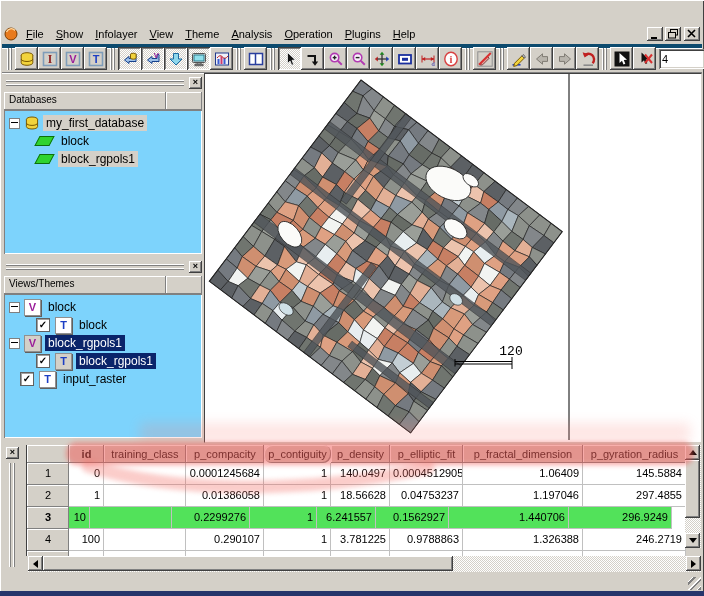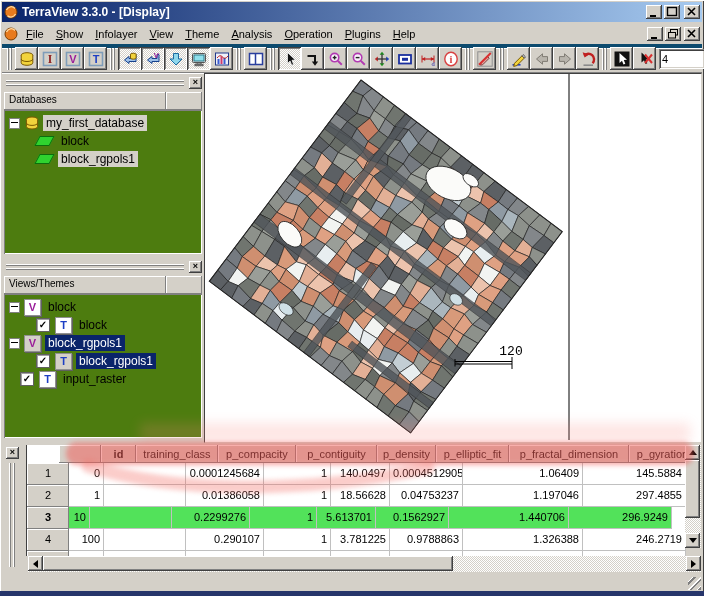--- a/index.html
+++ b/index.html
@@ -33,21 +33,21 @@
   
   .dockpanel{position:absolute;left:2px;width:202px;}
   .dock-top{height:15px;position:relative;margin:2px 2px 1px 2px;}
   .hgrip{position:absolute;left:2px;right:18px;top:3px;height:8px;
     background:linear-gradient(0deg,transparent 1px,#808080 1px,#808080 2px,#fff 2px,#fff 3px,transparent 3px,transparent 5px,#808080 5px,#808080 6px,#fff 6px,#fff 7px,transparent 7px);}
   .mini-x{position:absolute;right:0;top:1px;width:13px;height:12px;display:flex;align-items:center;justify-content:center;font-size:9px;font-weight:bold;line-height:1;}
   .mini-x::after{content:"×";margin-top:-1px;}
   .panel-header{display:flex;height:18px;margin:0 2px;}
   .ph-main{flex:0 0 152px;padding:2px 5px;font-size:10px;}
   .ph-rest{flex:1;}
-  .tree-area{position:absolute;left:2px;right:2px;bottom:2px;overflow:hidden;background:#4d7c0f;
+  .tree-area{position:absolute;left:2px;right:2px;bottom:2px;overflow:hidden;background:#7dd3fc;
     box-shadow:inset 1px 1px 0 #808080, inset -1px -1px 0 #fff;}
   .titem{height:18px;display:flex;align-items:center;white-space:nowrap;}
   .expander{width:9px;height:9px;flex:none;background:#fff;border:1px solid #808080;position:relative;margin-right:4px;}
   .expander::after{content:"";position:absolute;left:1px;right:1px;top:3px;height:1px;background:#000;}
   .tlabel{padding:1px 3px;font-size:12px;}
   .tlabel.shaded{background:#d4d0c8;}
   .tlabel.selected{background:#0a246a;color:#fff;}
   .lbox{width:15px;height:15px;flex:none;background:#fff;border:1px solid #909090;box-shadow:1px 1px 0 #606060;
     display:flex;align-items:center;justify-content:center;font-weight:bold;font-size:11px;margin-right:4px;}
   .lbox.v{color:#9a1d9a;}
@@ -61,21 +61,21 @@
   .layer-par{width:13px;height:8px;flex:none;background:#2fd32f;border:1px solid #0c6e0c;transform:skewX(-28deg);margin:0 6px 0 3px;}
   
   .canvas{position:absolute;left:204px;top:73px;width:496px;height:368px;background:#fff;
     border:1px solid;border-color:#404040 #d4d0c8 #d4d0c8 #404040;}
   
   .grid-dock{position:absolute;left:3px;top:445px;width:23px;height:126px;}
   .grid-dock .mini-x{left:3px;right:auto;top:2px;}
   .vgrip{position:absolute;left:5px;top:18px;bottom:4px;width:10px;
     background:linear-gradient(90deg,transparent 1px,#fff 1px,#fff 2px,#808080 2px,#808080 3px,transparent 3px,transparent 5px,#fff 5px,#fff 6px,#808080 6px,#808080 7px,transparent 7px);}
   .tablewrap{position:absolute;left:26px;top:445px;width:659px;height:111px;overflow:hidden;background:#fff;border-left:1px solid #404040;}
-  .t-head{display:flex;height:18px;margin-left:32px;}
+  .t-head{display:flex;height:18px;}
   .t-head .cell{font-size:11px;display:flex;align-items:center;justify-content:center;overflow:hidden;flex:none;}
   .t-row{display:flex;height:22px;}
   .t-row .cell{flex:none;border-right:1px solid #c0c0c0;border-bottom:1px solid #c0c0c0;
     font-size:11px;line-height:21px;padding:0 3px;box-sizing:border-box;overflow:hidden;background:#fff;}
   .t-row .rowhdr{background:#d4d0c8;box-shadow:inset -1px -1px 0 #808080, inset 1px 1px 0 #fff;border:none;text-align:center;}
   .t-row.hl .cell{background:#52e25a;}
   .t-row.hl .rowhdr{background:#d4d0c8;font-weight:bold;}
   .num{text-align:right;}
   .ctr{text-align:center;}
   
@@ -96,44 +96,20 @@
     background:repeating-linear-gradient(135deg,transparent 0 3px,#fff 3px 4px,#808080 4px 6px);}
   .bottomstrip{position:absolute;left:0;top:591px;width:704px;height:5px;background:#26356b;}
   
   .marker{position:absolute;left:0;top:0;width:704px;height:596px;pointer-events:none;z-index:50;}
 </style>
 </head>
 <body>
 
 <div class="screen">
 
-  <div class="titlebar">
-    <span class="appicon">
-      <svg width="14" height="14">
-          <circle cx="7" cy="7" r="6" fill="#e87b1e" stroke="#7a3c00"></circle>
-          <path d="M2.5 5 A5 5 0 0 1 11 3.5 M11.5 9 A5 5 0 0 1 3.5 10.8" stroke="#ffd9a0" fill="none" stroke-width="1.3"></path>
-        </svg>
-    </span>
-    <span class="title-text">TerraView 3.3.0 - [Display]</span>
-    <span class="capbtn raised">
-        <svg width="12" height="12">
-          <rect x="2" y="9" width="6" height="2" fill="#000"></rect>
-        </svg>
-      </span>
-    <span class="capbtn raised">
-        <svg width="12" height="12">
-          <rect x="1.5" y="1.5" width="9" height="8" fill="none" stroke="#000" stroke-width="1.4"></rect>
-        </svg>
-      </span>
-    <span class="capbtn raised" style="margin-left:4px">
-        <svg width="12" height="12">
-          <path d="M2 2 L9 9 M9 2 L2 9" stroke="#000" stroke-width="1.6"></path>
-        </svg>
-      </span>
-  </div>
 
   <div class="menubar">
     <span class="appicon" style="margin-right:2px">
       <svg width="14" height="14">
           <circle cx="7" cy="7" r="6" fill="#e87b1e" stroke="#7a3c00"></circle>
           <path d="M2.5 5 A5 5 0 0 1 11 3.5" stroke="#ffd9a0" fill="none" stroke-width="1.3"></path>
         </svg>
     </span>
     <span style="display:flex">
         <span class="menu-item"><u>F</u>ile</span>
@@ -779,21 +755,21 @@
     <span class="mini-x raised"></span>
     <div class="vgrip"></div>
   </div>
 
   <div class="tablewrap">
     <div class="t-head">
         <div class="cell hdrcell" style="width: 42px;"></div>
         <div class="cell hdrcell" style="width: 35px; font-weight: bold;">id</div>
         <div class="cell hdrcell" style="width: 82px;">training_class</div>
         <div class="cell hdrcell" style="width: 78px;">p_compacity</div>
-        <div class="cell hdrcell" style="width: 81px;">p_contiguity</div>
+        <div class="cell hdrcell" style="width: 67px; border-radius: 8px;">p_contiguity</div>
         <div class="cell hdrcell" style="width: 59px;">p_density</div>
         <div class="cell hdrcell" style="width: 73px;">p_elliptic_fit</div>
         <div class="cell hdrcell" style="width: 120px;">p_fractal_dimension</div>
         <div class="cell hdrcell" style="width: 103px;">p_gyration_radius</div>
       </div>
     <div>
         <div class="t-row">
           <div class="cell rowhdr ctr" style="width: 42px;">1</div>
           <div class="cell num" style="width: 35px;">0</div>
           <div class="cell " style="width: 82px;"></div>
@@ -814,21 +790,21 @@
           <div class="cell num" style="width: 73px;">0.04753237</div>
           <div class="cell num" style="width: 120px;">1.197046</div>
           <div class="cell num" style="width: 103px;">297.4855</div>
         </div>
         <div class="t-row hl">
           <div class="cell rowhdr ctr" style="width: 42px;">3</div>
           <div class="cell num" style="width: 21px;">10</div>
           <div class="cell " style="width: 82px;"></div>
           <div class="cell num" style="width: 78px;">0.2299276</div>
           <div class="cell num" style="width: 67px;">1</div>
-          <div class="cell num" style="width: 59px;">5.613701</div>
+          <div class="cell num" style="width: 59px;">6.241557</div>
           <div class="cell num" style="width: 73px;">0.1562927</div>
           <div class="cell num" style="width: 120px;">1.440706</div>
           <div class="cell num" style="width: 103px;">296.9249</div>
         </div>
         <div class="t-row">
           <div class="cell rowhdr ctr" style="width: 42px;">4</div>
           <div class="cell num" style="width: 35px;">100</div>
           <div class="cell " style="width: 82px;"></div>
           <div class="cell num" style="width: 78px;">0.290107</div>
           <div class="cell num" style="width: 67px;">1</div>

